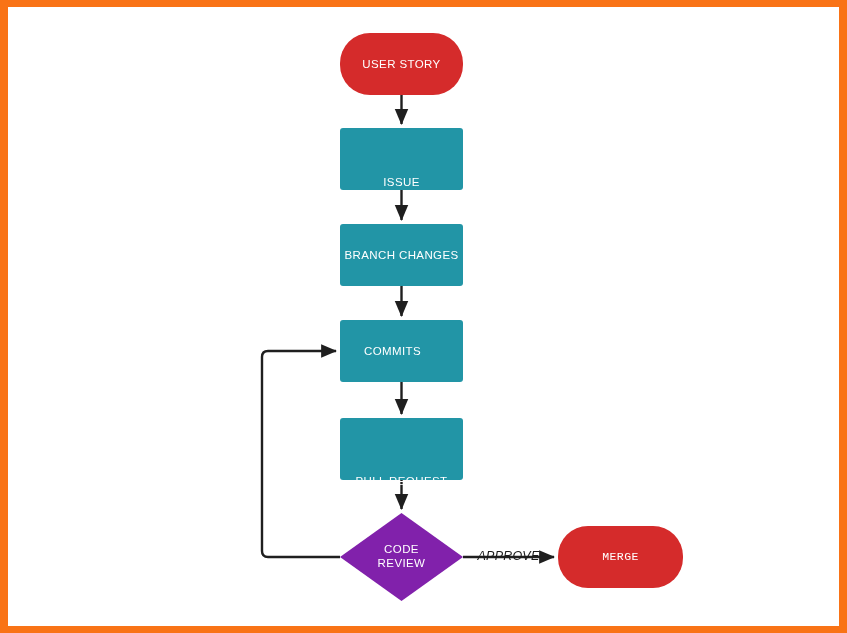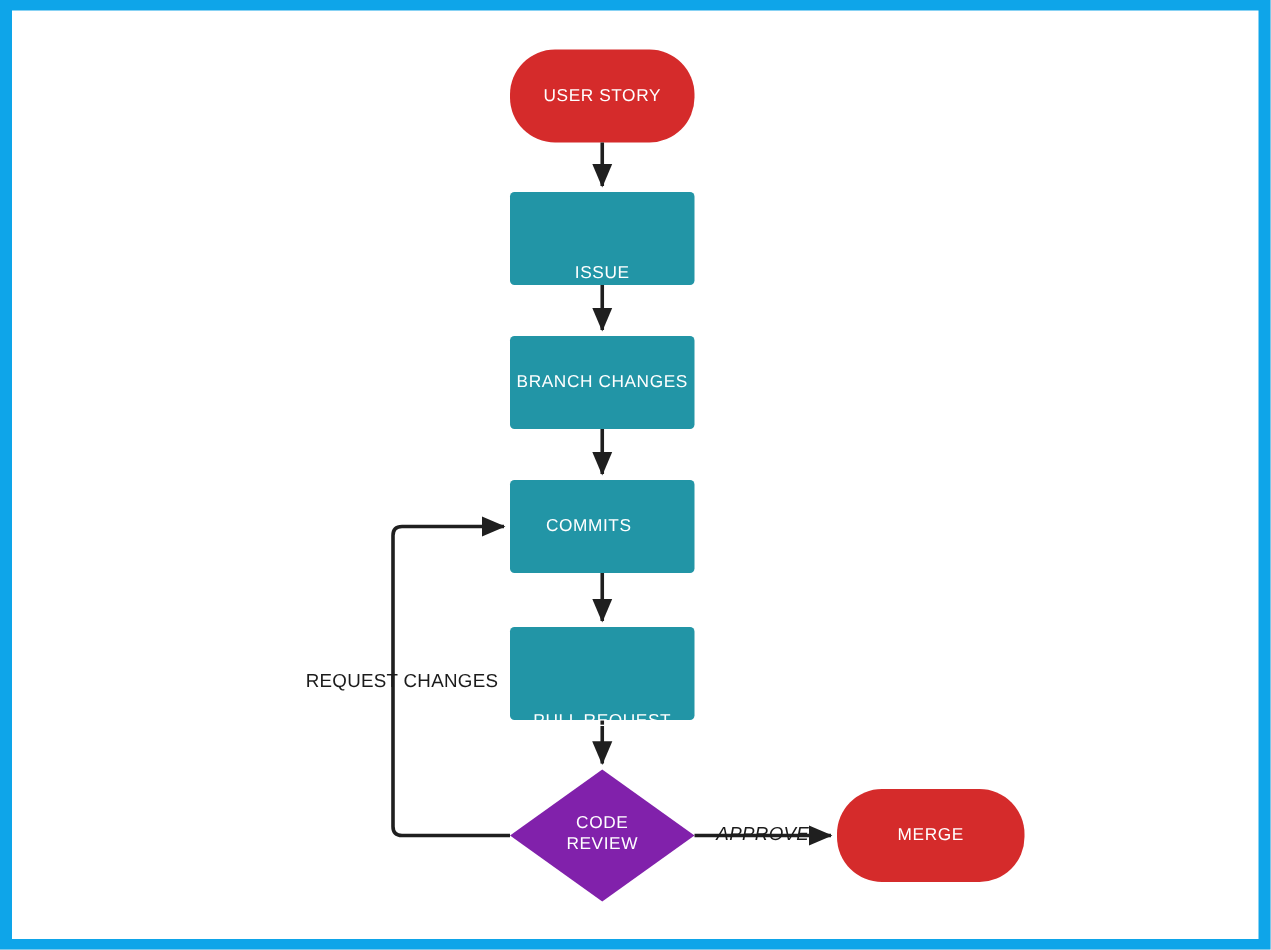--- a/index.html
+++ b/index.html
@@ -13,21 +13,21 @@
     height: 633px;
     overflow: hidden;
     font-family: "Liberation Sans", sans-serif;
   }
   #frame {
     position: absolute;
     left: 0;
     top: 0;
     width: 847px;
     height: 633px;
-    background: #0ea5e9;
+    background: #f97316;
   }
   #canvas {
     position: absolute;
     left: 8px;
     top: 7px;
     width: 831px;
     height: 619px;
     background: #ffffff;
     overflow: hidden;
   }
@@ -112,20 +112,19 @@
 
     <div class="node-label" style="left:332px; top:241px; width:123px;">BRANCH CHANGES</div>
 
     <div class="node-label" style="left:332px; top:337px; width:105px;">COMMITS</div>
 
     <div class="node-label" style="left:332px; top:435px; width:123px;margin-top:32px;">PULL REQUEST</div>
 
     <div class="node-label" style="left:332px; top:535px; width:123px;">CODE
 REVIEW</div>
 
-    <div class="node-label" style="left:550px; top:543px; width:125px;">MERGE</div>
+    <div class="node-label" style="left:550px; top:543px; width:125px;font-family:Liberation Mono, monospace;">MERGE</div>
 
     <div class="edge-label" style="left:455px; top:542px; width:91px;font-style:italic;">APPROVE</div>
 
-    <div class="edge-label" style="left:135px; top:440px; width:250px;">REQUEST CHANGES</div>
 
   </div>
 </div>
 
 </body></html>

